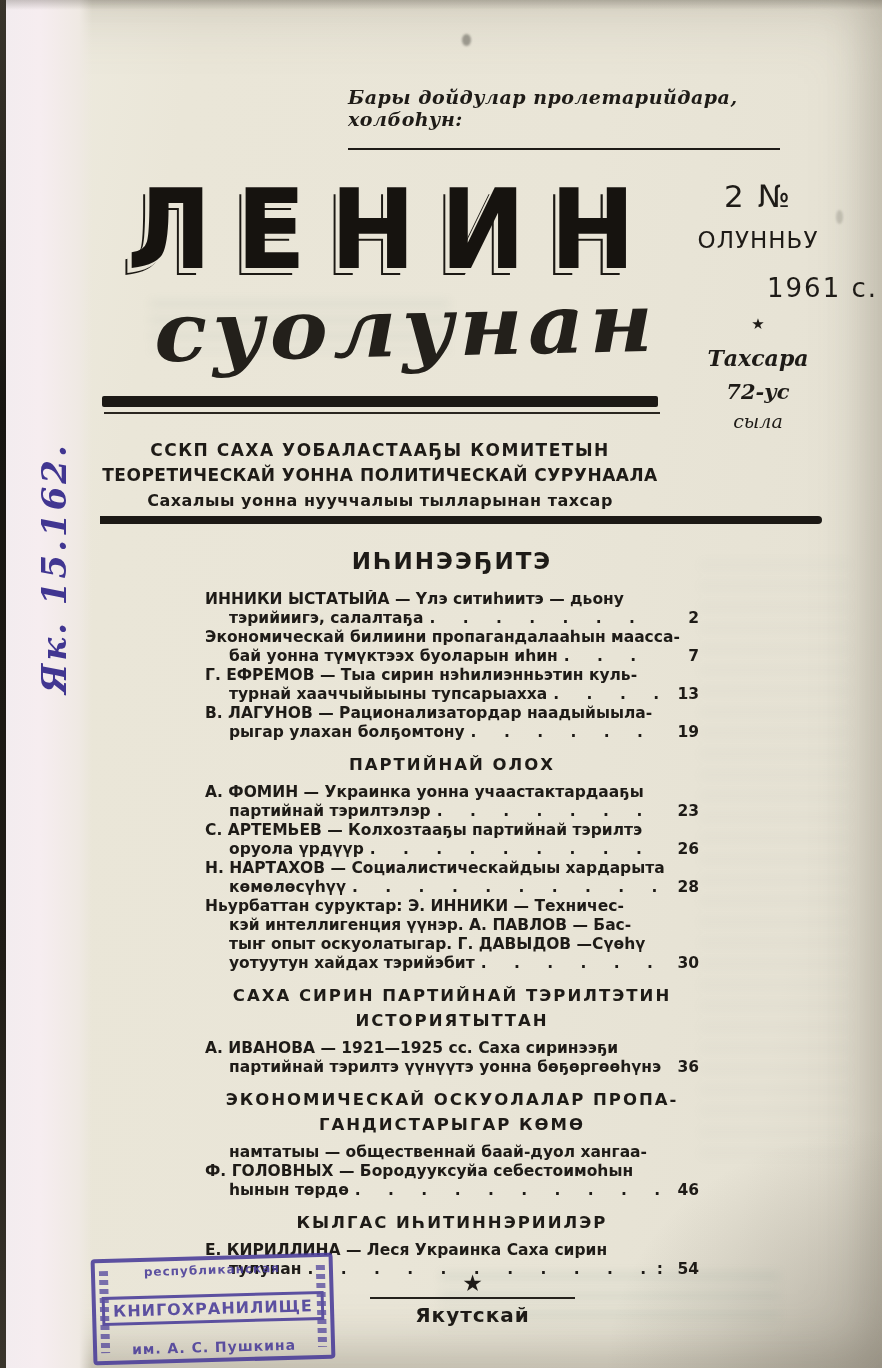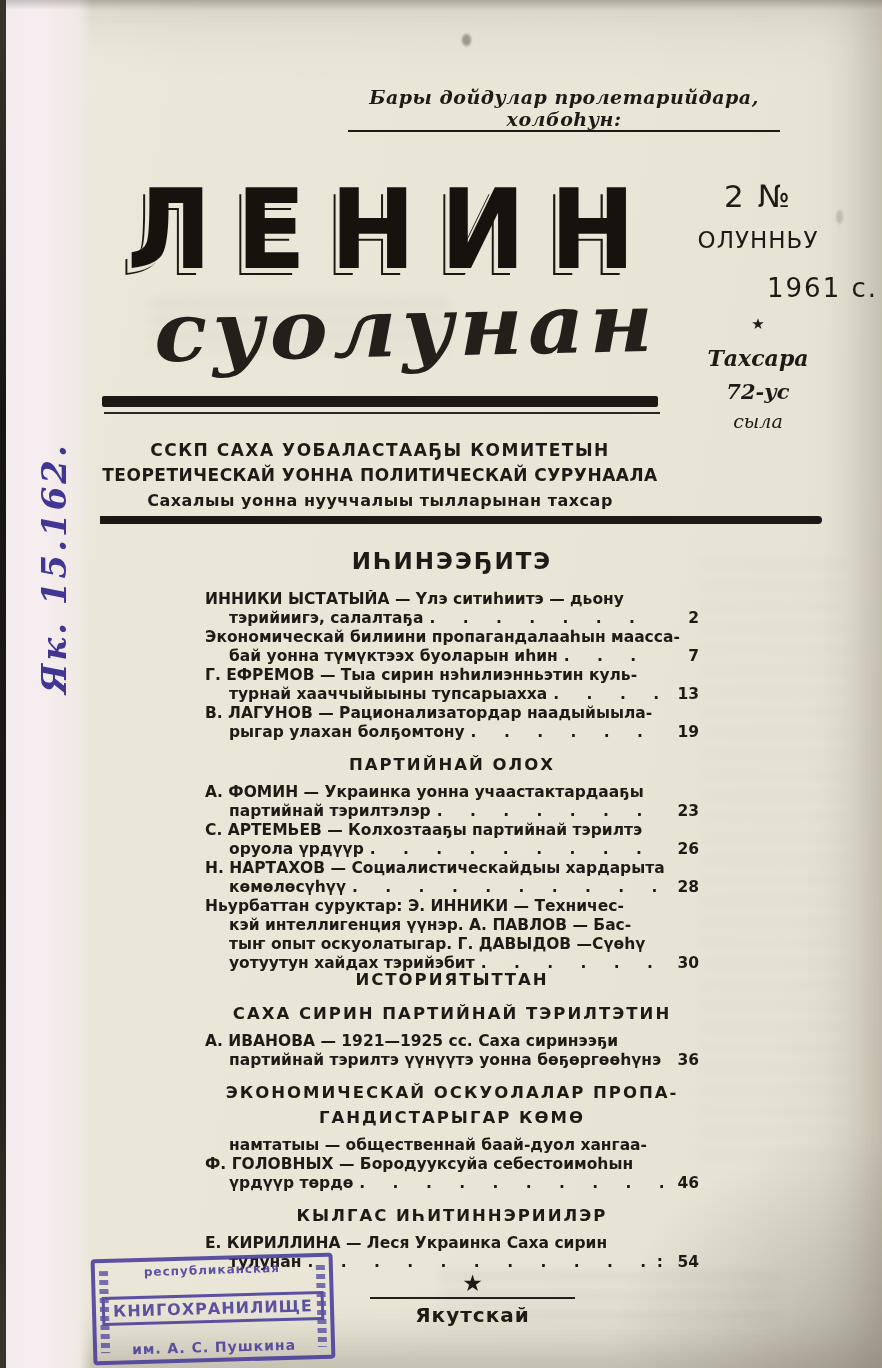--- a/index.html
+++ b/index.html
@@ -35,24 +35,24 @@
   .handwriting{
     position:absolute;left:-88px;top:540px;width:300px;height:56px;
     transform:rotate(-90deg);
     font-family:"DejaVu Serif", serif;font-style:italic;font-weight:bold;
     font-size:34px;color:var(--hand,#32278a);letter-spacing:3px;text-align:center;
     transform-origin:center;opacity:.92;
   }
 
   
   .slogan{
-    position:absolute;left:348px;top:86px;width:432px;text-align:center;
+    position:absolute;left:348px;top:86px;width:432px;
     font-family:"DejaVu Serif", serif;font-style:italic;font-weight:bold;
     font-size:19px;letter-spacing:.5px;
-    border-bottom:2.5px solid var(--ink,#1e1b17);padding-bottom:0;
+    border-bottom:2.5px solid var(--ink,#1e1b17);padding-bottom:18px;
   }
 
   
   .title-big{
     position:absolute;left:118px;top:176px;width:540px;text-align:center;
     font-family:"DejaVu Sans", sans-serif;font-weight:bold;
     font-size:100px;line-height:1;letter-spacing:24px;
     transform:scale(1.02,1.1);transform-origin:left top;
     color:#16130f;
     text-shadow:-4px 4px 0 #e9e5d7, -6px 6px 0 #1c1914;
@@ -228,40 +228,40 @@
           <span class="txt ind">кэй интеллигенция үүнэр. А. ПАВЛОВ — Бас-</span>
         </div>
         <div class="toc-line">
           <span class="txt ind">тыҥ опыт оскуолатыгар. Г. ДАВЫДОВ —Сүөһү</span>
         </div>
         <div class="toc-line">
           <span class="txt ind">уотуутун хайдах тэрийэбит</span>
           <span class="dots">. . . . . . . . . . . . . . . .</span>
           <span class="num">30</span>
         </div>
+        <div class="toc-section">САХА СИРИН ПАРТИЙНАЙ ТЭРИЛТЭТИН</div>
         <div class="toc-section cont">ИСТОРИЯТЫТТАН</div>
-        <div class="toc-section">САХА СИРИН ПАРТИЙНАЙ ТЭРИЛТЭТИН</div>
         <div class="toc-line">
           <span class="txt">А. ИВАНОВА — 1921—1925 сс. Саха сиринээҕи</span>
         </div>
         <div class="toc-line">
           <span class="txt ind">партийнай тэрилтэ үүнүүтэ уонна бөҕөргөөһүнэ</span>
           <span class="spacer"></span>
           <span class="num">36</span>
         </div>
         <div class="toc-section">ЭКОНОМИЧЕСКАЙ ОСКУОЛАЛАР ПРОПА-</div>
         <div class="toc-section cont">ГАНДИСТАРЫГАР КӨМӨ</div>
         <div class="toc-line">
           <span class="txt ind">намтатыы — общественнай баай-дуол хангаа-</span>
         </div>
         <div class="toc-line">
           <span class="txt">Ф. ГОЛОВНЫХ — Бородууксуйа себестоимоһын</span>
         </div>
         <div class="toc-line">
-          <span class="txt ind">үрдүүр төрдө</span>
+          <span class="txt ind">һынын төрдө</span>
           <span class="dots">. . . . . . . . . . . . . . . .</span>
           <span class="num">46</span>
         </div>
         <div class="toc-section">КЫЛГАС ИҺИТИННЭРИИЛЭР</div>
         <div class="toc-line">
           <span class="txt">Е. КИРИЛЛИНА — Леся Украинка Саха сирин</span>
         </div>
         <div class="toc-line">
           <span class="txt ind">тулунан</span>
           <span class="dots">. . . . . . . . . . . . . . . .</span>

